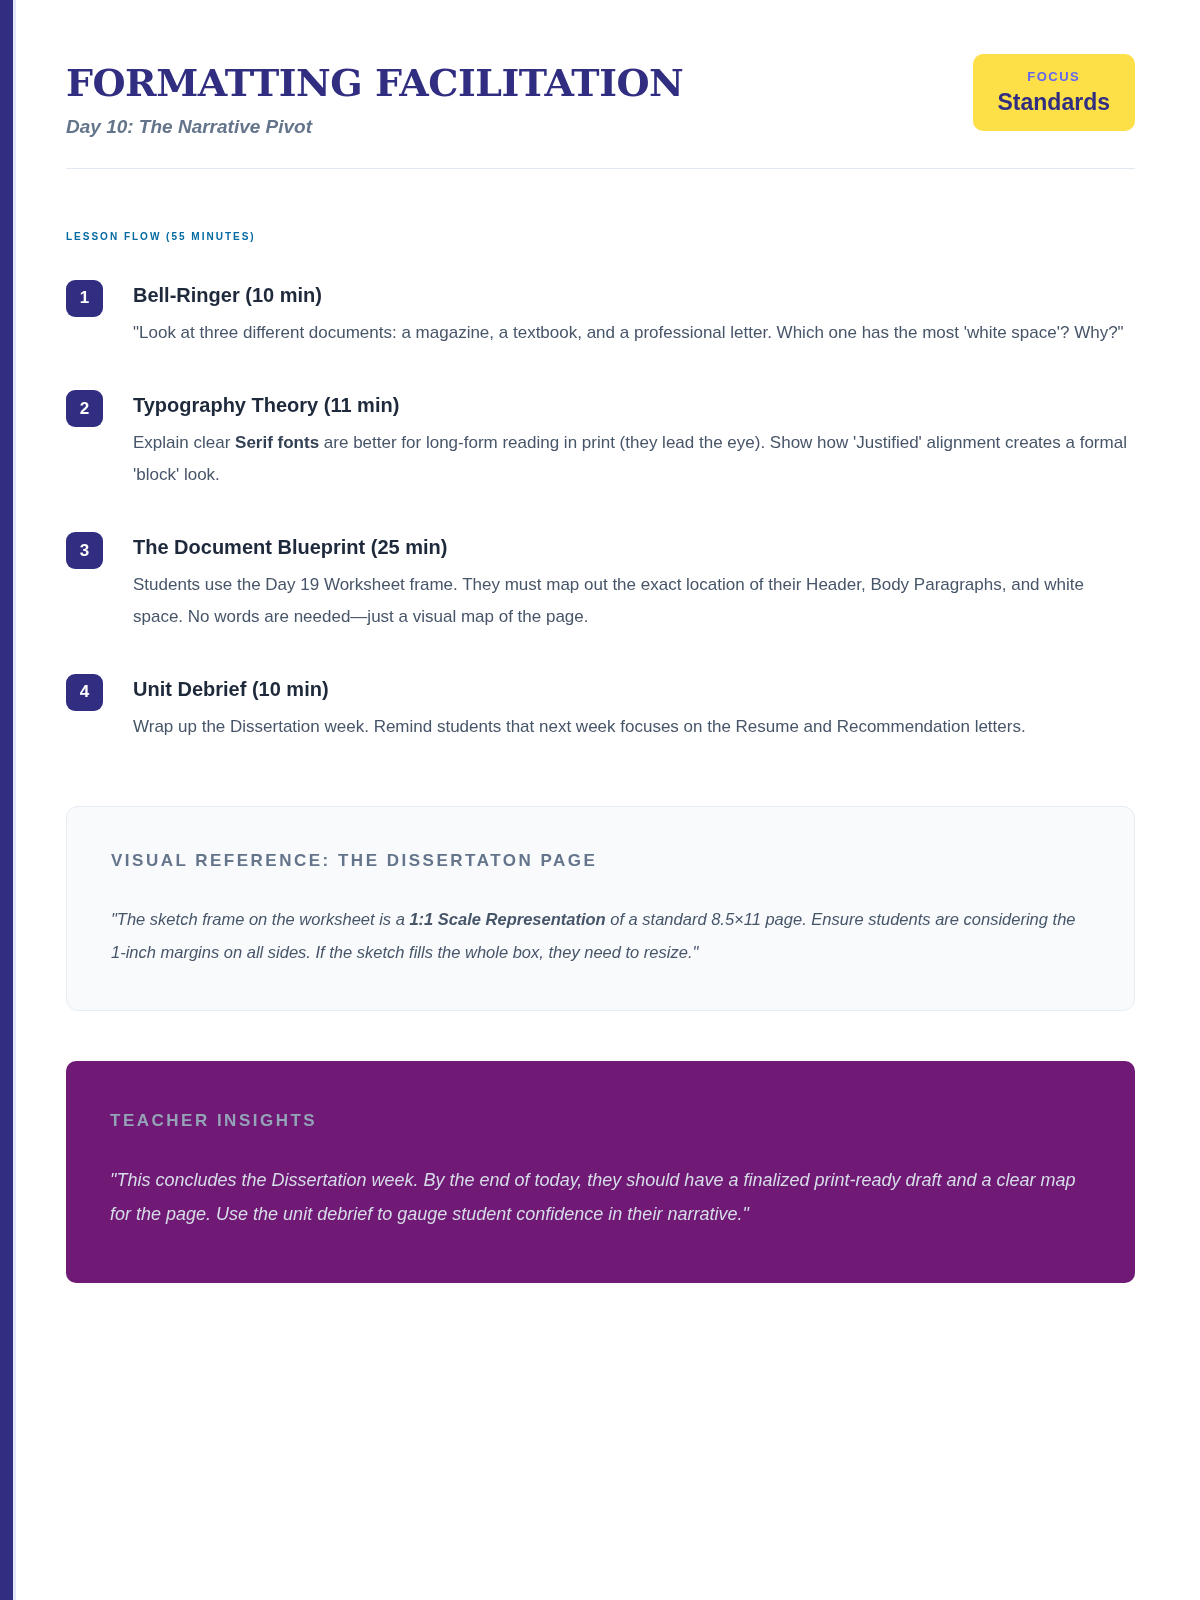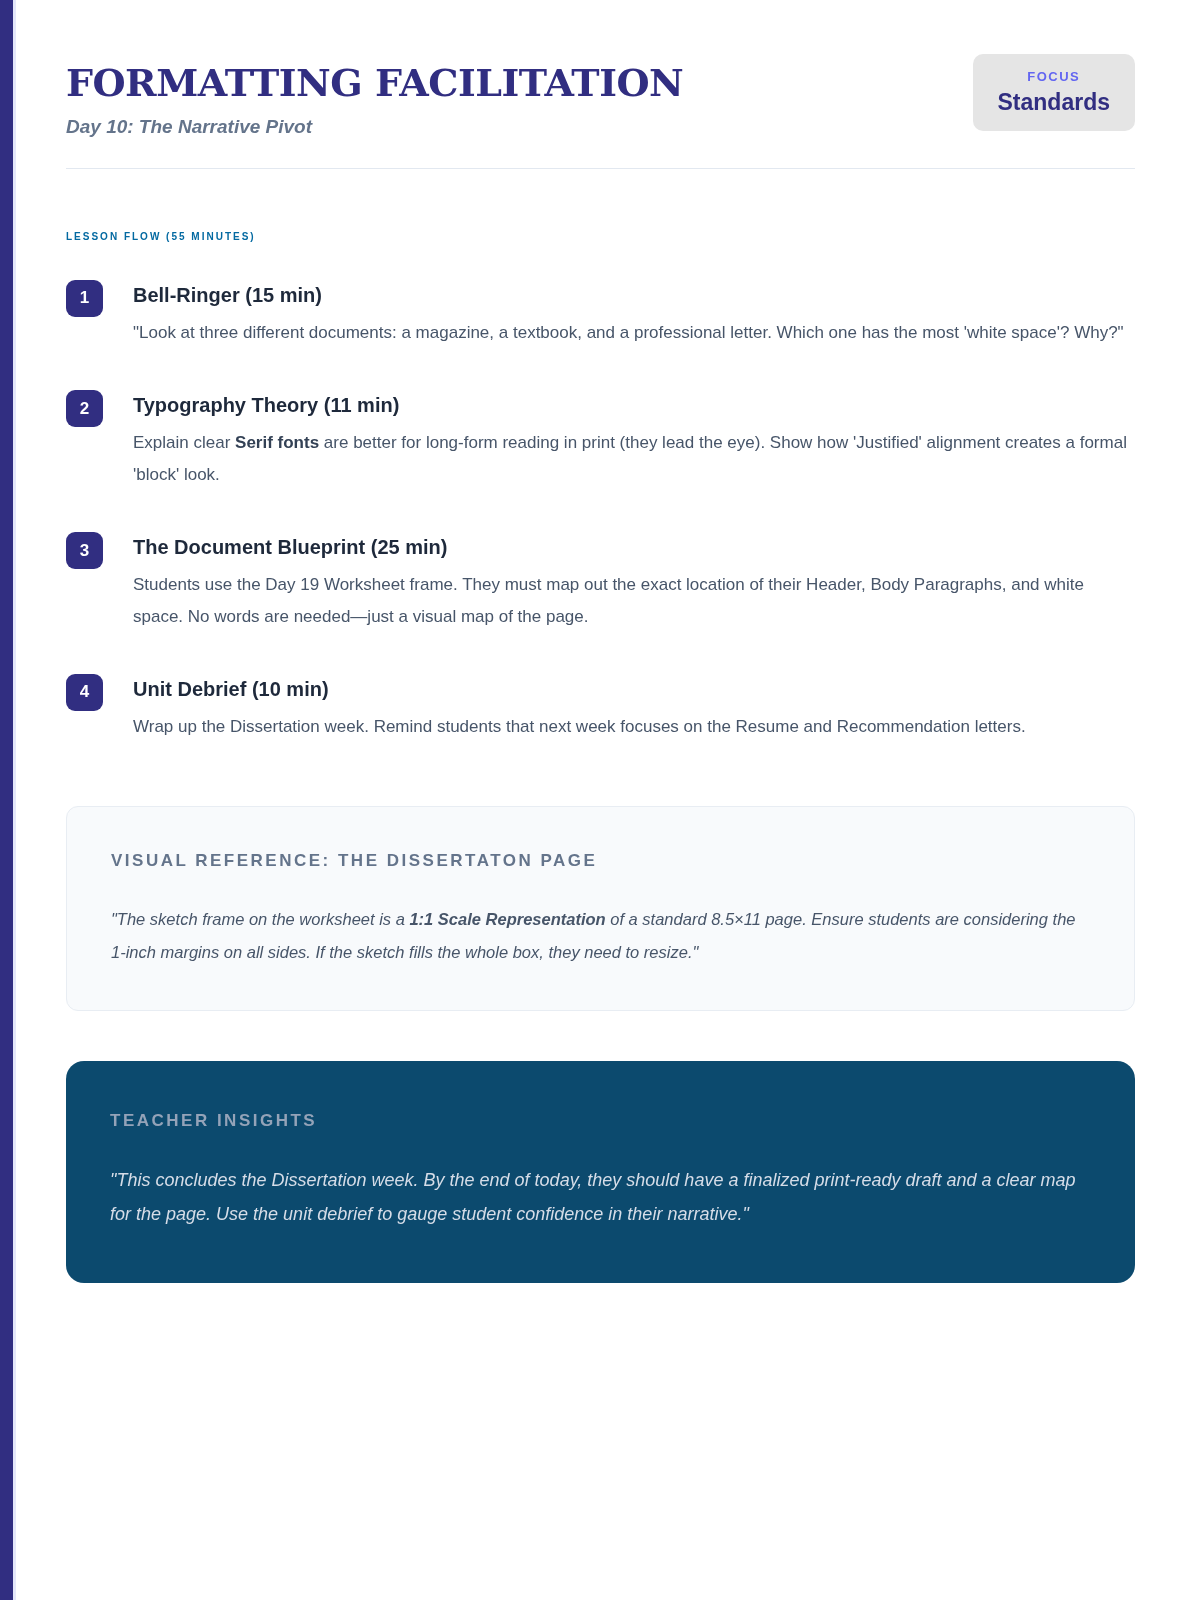--- a/index.html
+++ b/index.html
@@ -37,21 +37,21 @@
     letter-spacing: -0.5px;
   }
   .subtitle {
     margin: 12px 0 0 0;
     font-style: italic;
     font-size: 19px;
     color: #64748b;
     font-weight: bold;
   }
   .focus-badge {
-    background: #e5e5e5;
+    background: #fde047;
     border-radius: 10px;
     padding: 15px 25px;
     text-align: center;
     min-width: 100px;
   }
   .focus-label {
     color: #6366f1;
     font-weight: bold;
     font-size: 13px;
     letter-spacing: 1.5px;
@@ -126,22 +126,22 @@
   }
   .ref-body {
     margin: 32px 0 0 0;
     font-style: italic;
     font-size: 16.5px;
     color: #475569;
     line-height: 1.95;
   }
   .insights-box {
     margin-top: 50px;
-    background: #0c4a6e;
-    border-radius: 18px;
+    background: #701a75;
+    border-radius: 10px;
     padding: 50px 44px 52px 44px;
   }
   .insights-heading {
     margin: 0;
     color: #94a3b8;
     font-size: 17px;
     font-weight: bold;
     letter-spacing: 2.5px;
   }
   .insights-body {
@@ -172,21 +172,21 @@
   </header>
 
   <hr class="divider">
 
   <section>
     <h2 class="section-heading">LESSON FLOW (55 MINUTES)</h2>
     <ol class="steps" id="steps">
         <li class="step">
           <span class="step-num">1</span>
           <div>
-            <h3 class="step-title">Bell-Ringer (15 min)</h3>
+            <h3 class="step-title">Bell-Ringer (10 min)</h3>
             <p class="step-body"><span>"Look at three different documents: a magazine, a textbook, and a professional letter. Which one has the most 'white space'? Why?"</span></p>
           </div>
         </li>
         <li class="step">
           <span class="step-num">2</span>
           <div>
             <h3 class="step-title">Typography Theory (11 min)</h3>
             <p class="step-body"><span>Explain clear </span><strong>Serif fonts</strong><span> are better for long-form reading in print (they lead the eye). Show how 'Justified' alignment creates a formal 'block' look.</span></p>
           </div>
         </li>

